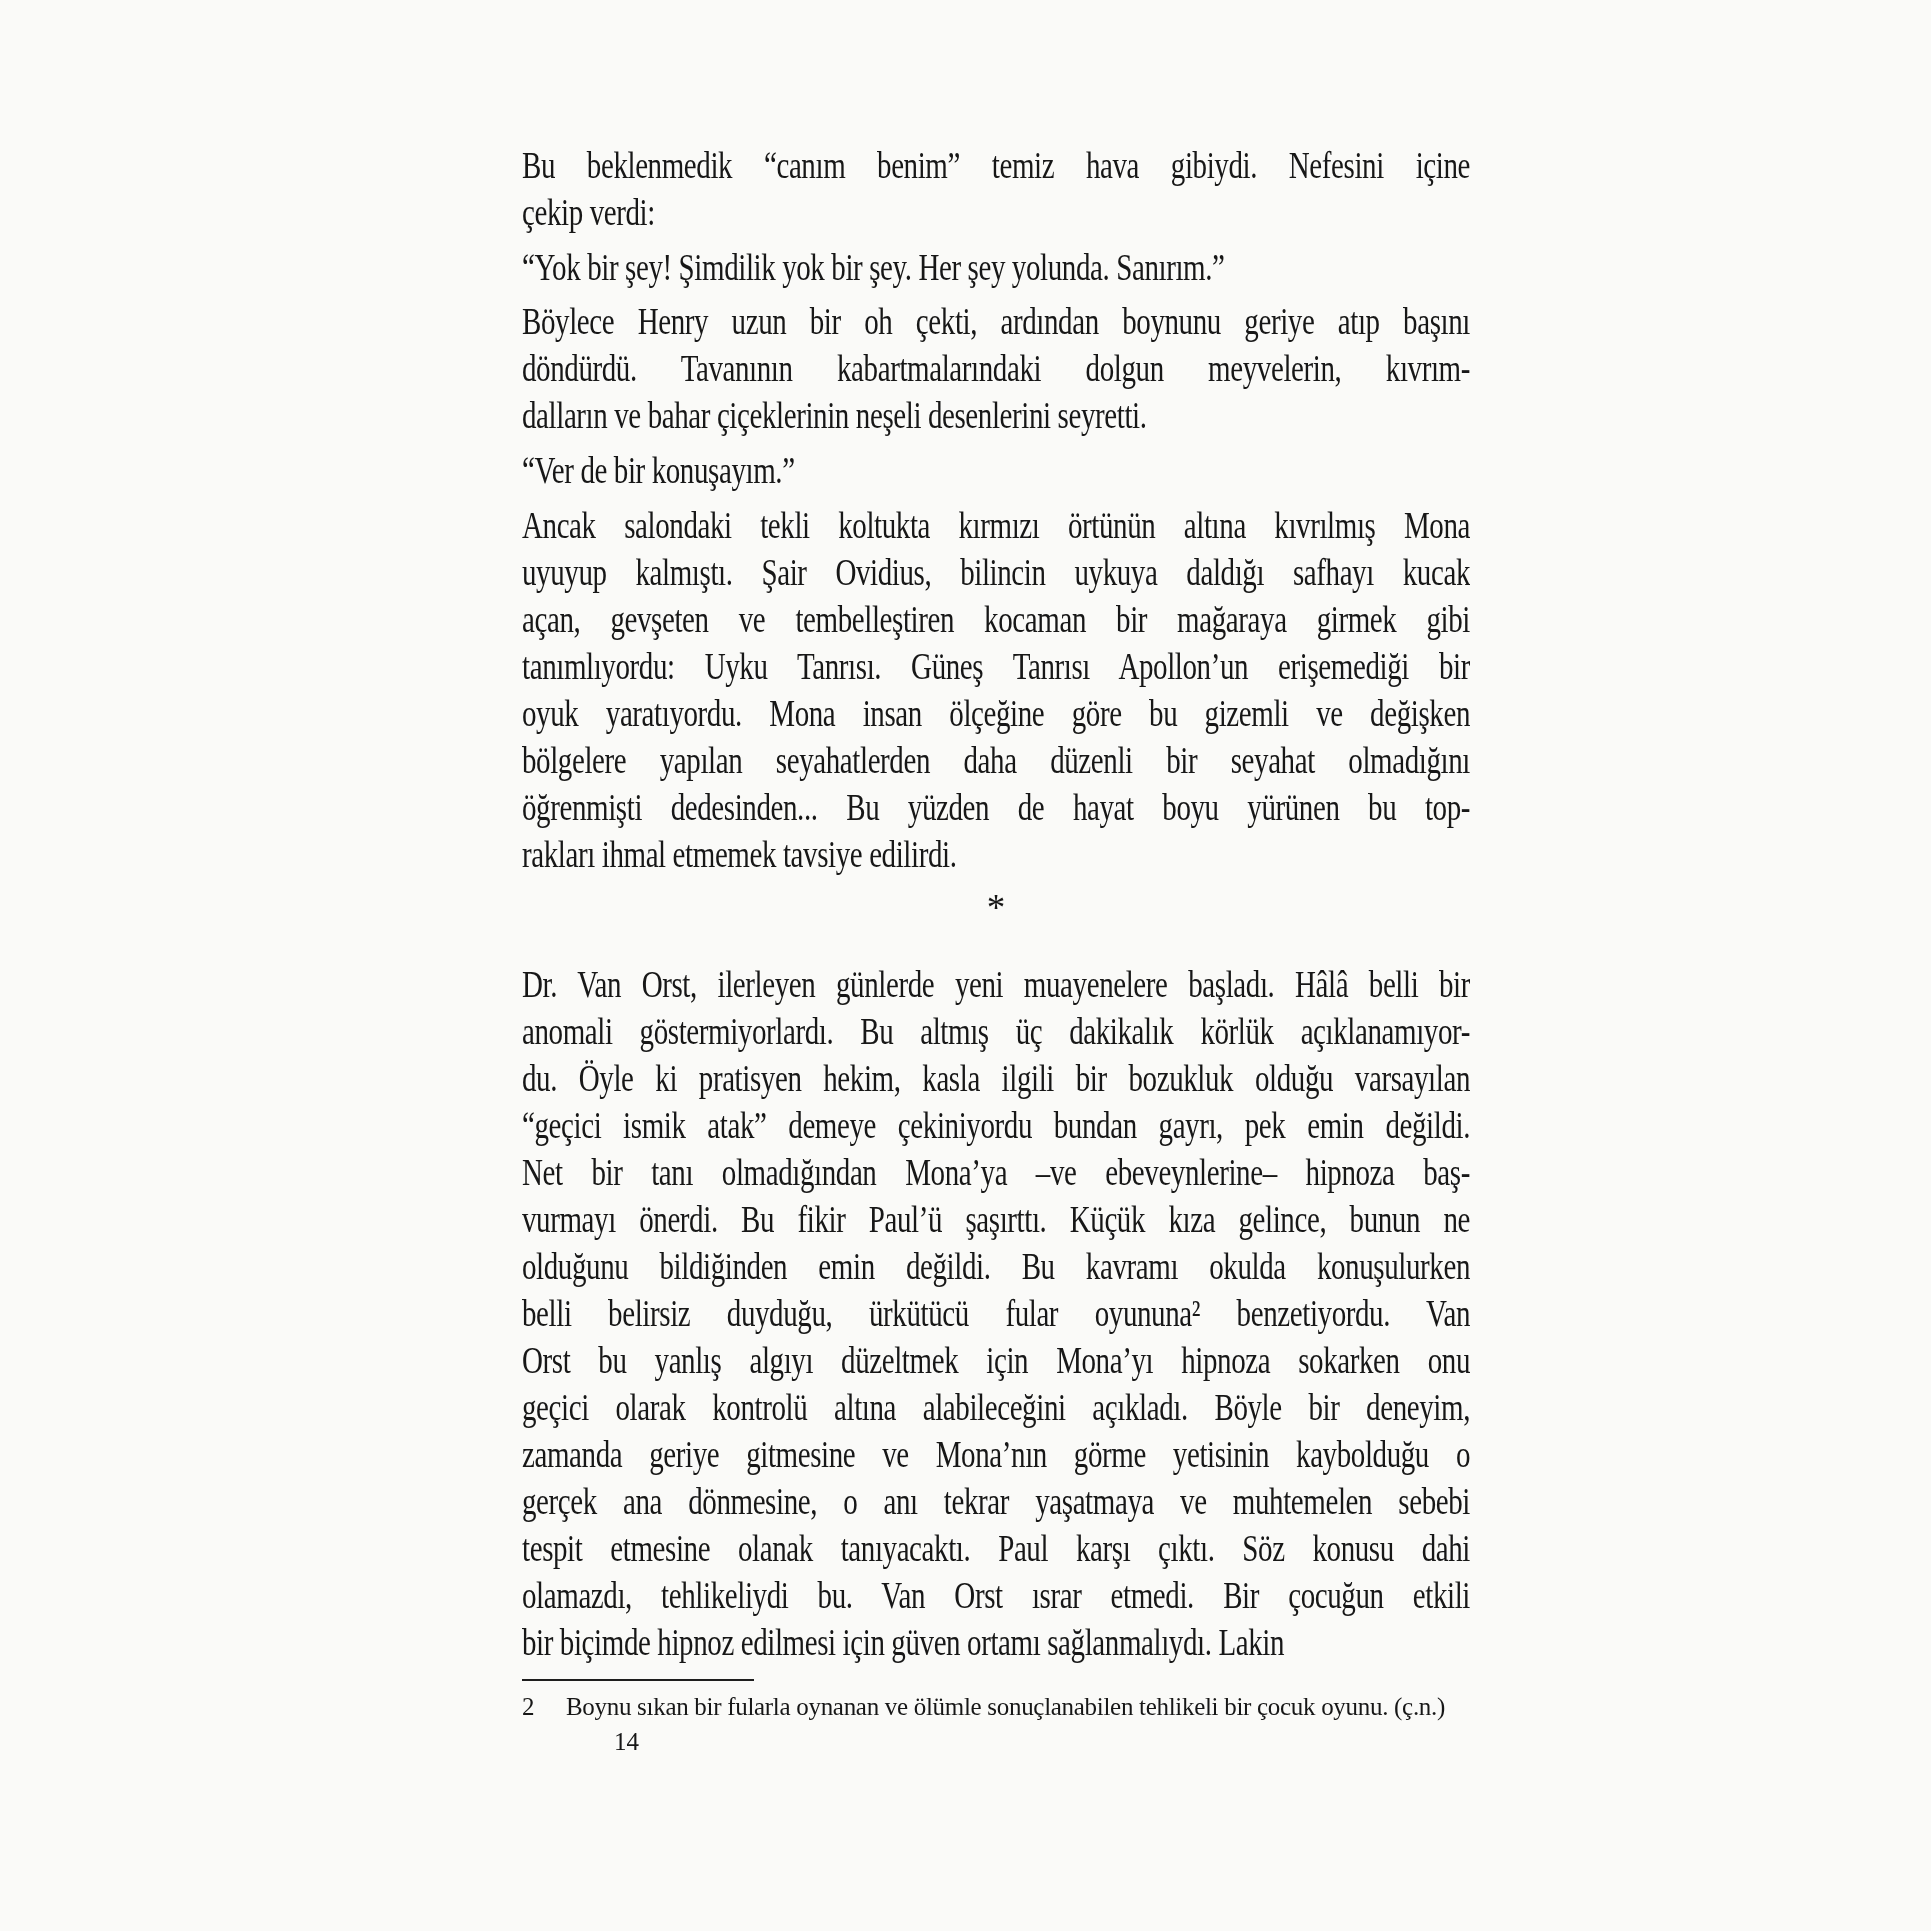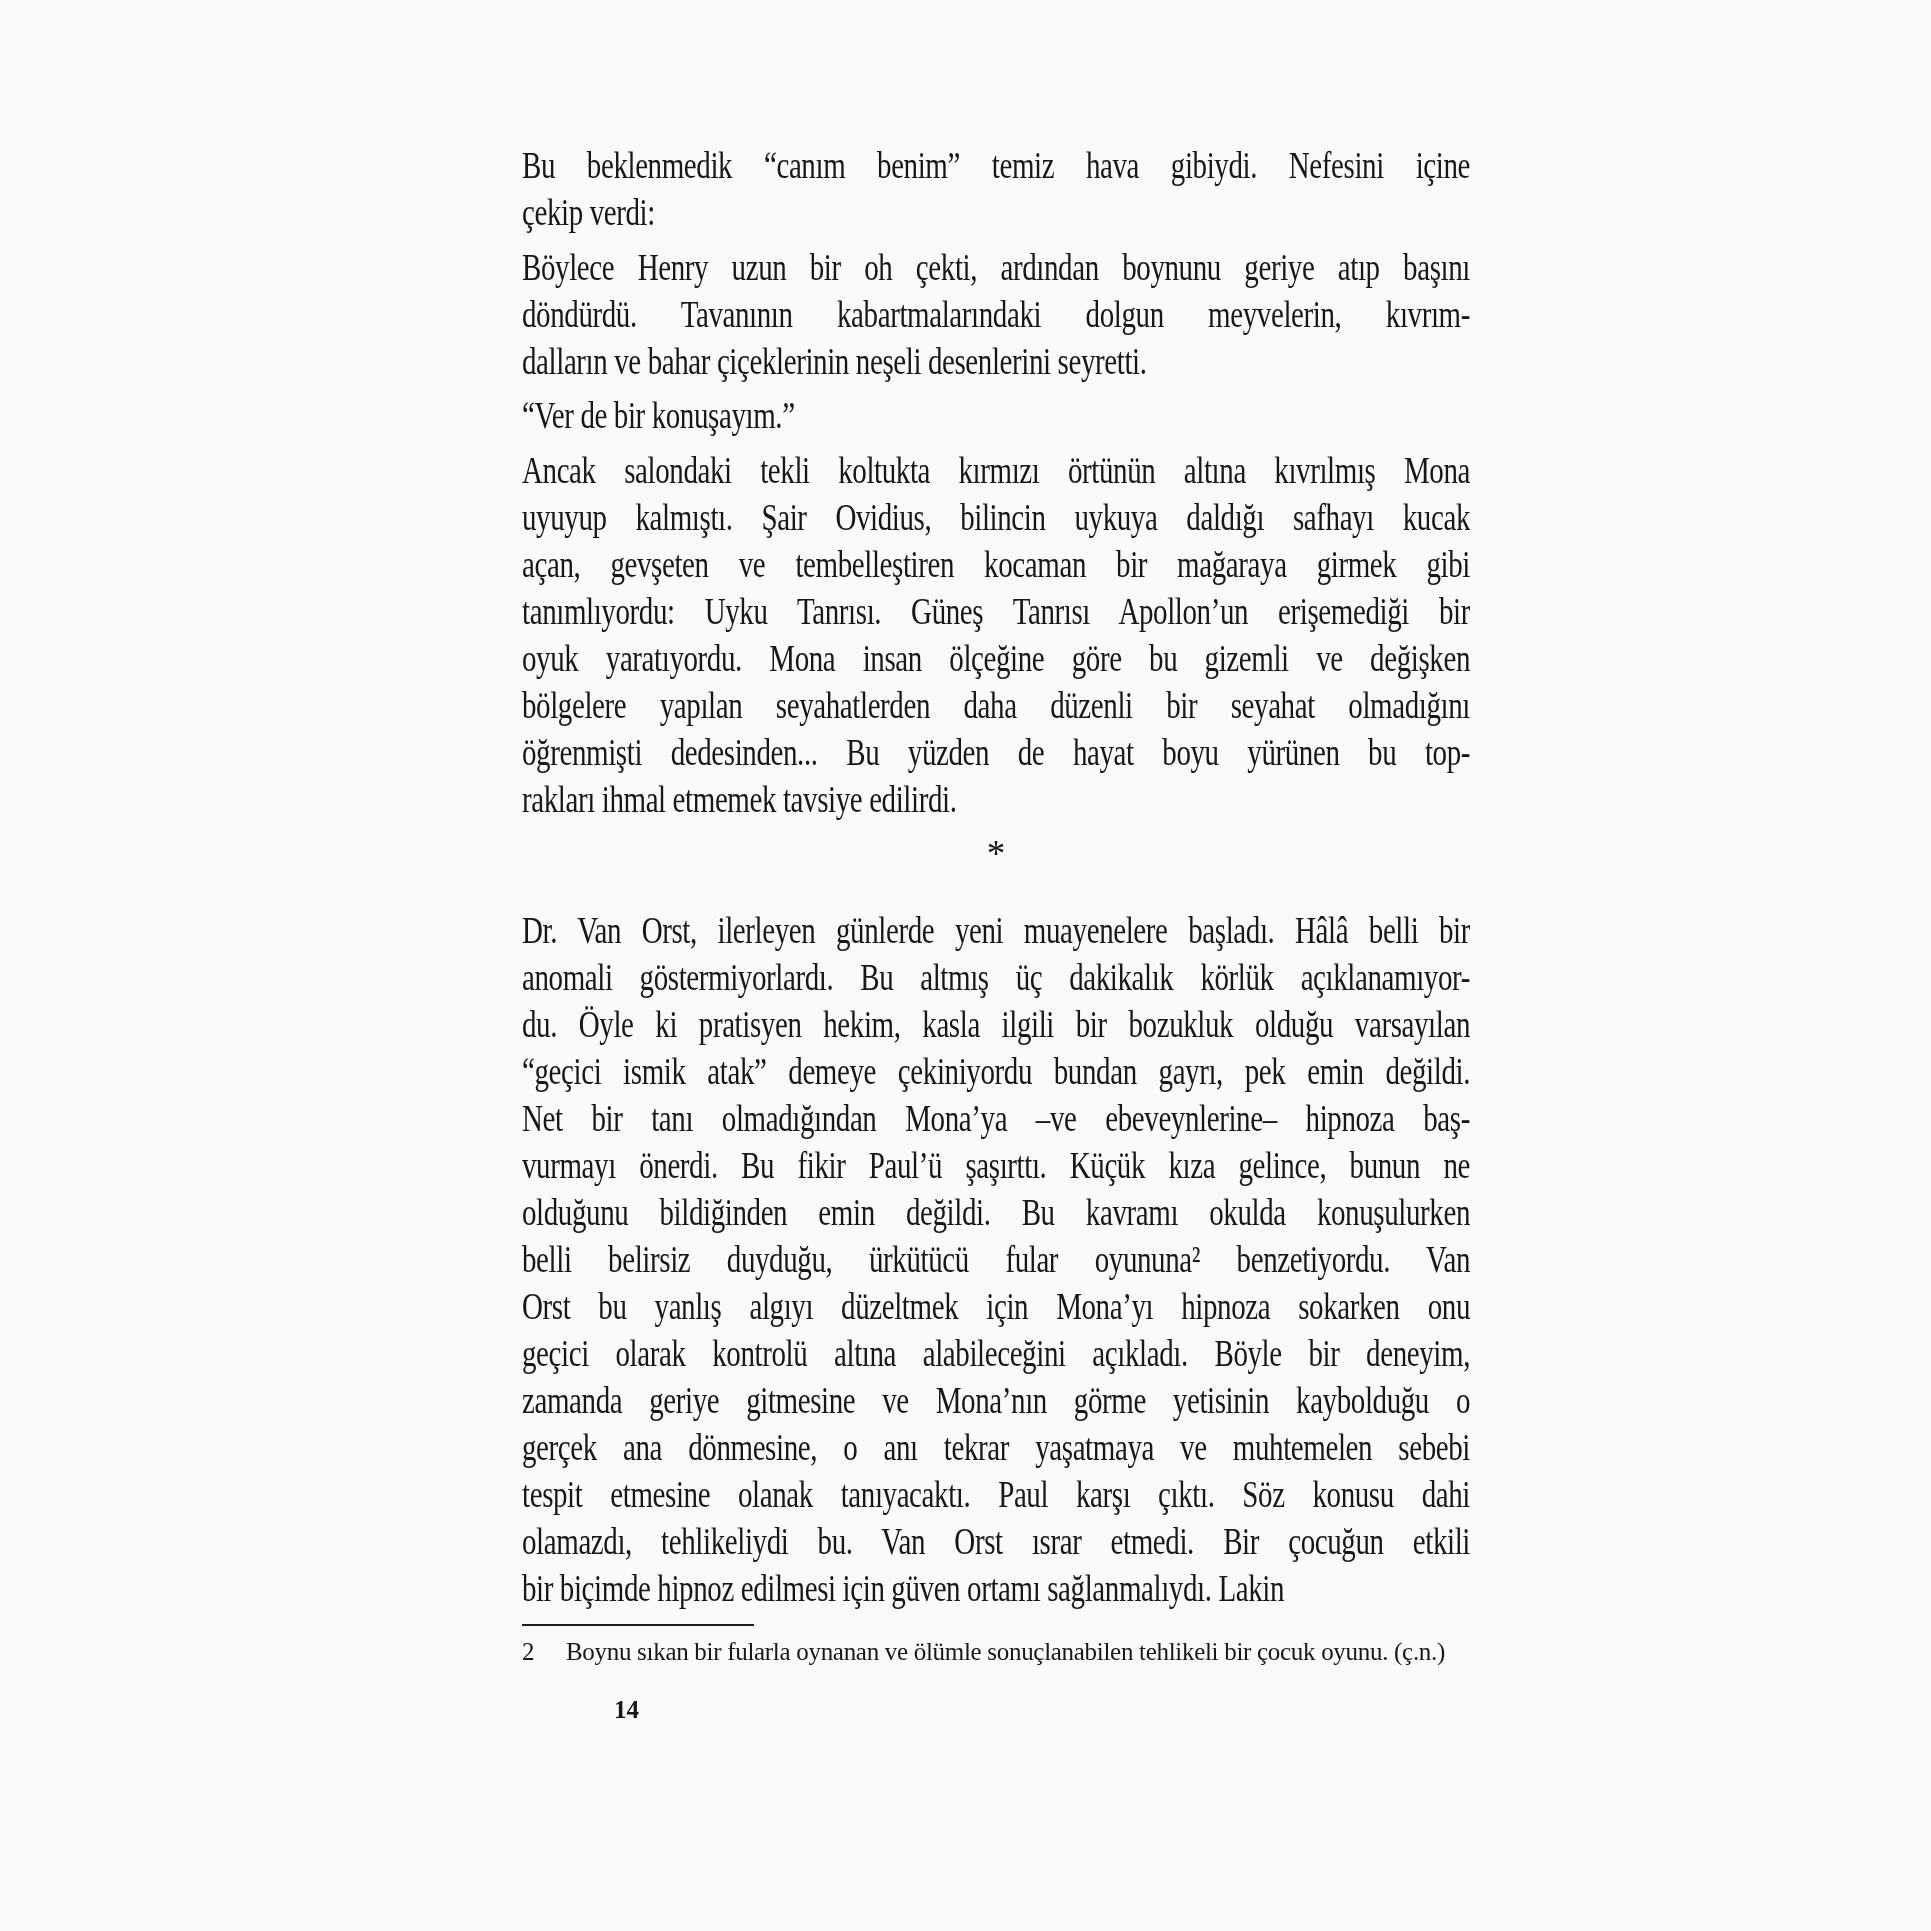--- a/index.html
+++ b/index.html
@@ -44,36 +44,38 @@
     margin: 13.5px 0 8.7px 0;
   }
   .footnote {
     font-size: 25px;
     line-height: 33px;
     letter-spacing: -0.3px;
     white-space: nowrap;
   }
   .fn-marker { display: inline-block; width: 44px; }
   .page-number {
-    margin-top: 26px;
+    margin-top: 3px;
     padding-left: 92px;
     font-size: 25px;
     line-height: 31px;
-    font-weight: bold;
   }
 </style>
 </head>
 <body>
 
 <div class="text-block">
 
   <div>
       <div class="para">
         <div class="line">Bu beklenmedik “canım benim” temiz hava gibiydi. Nefesini içine</div>
         <div class="line last">çekip verdi:</div>
+      </div>
+      <div class="para">
+        <div class="line last">“Yok bir şey! Şimdilik yok bir şey. Her şey yolunda. Sanırım.”</div>
       </div>
       <div class="para">
         <div class="line">Böylece Henry uzun bir oh çekti, ardından boynunu geriye atıp başını</div>
         <div class="line">döndürdü. Tavanının kabartmalarındaki dolgun meyvelerin, kıvrım-</div>
         <div class="line last">dalların ve bahar çiçeklerinin neşeli desenlerini seyretti.</div>
       </div>
       <div class="para">
         <div class="line last">“Ver de bir konuşayım.”</div>
       </div>
       <div class="para">

